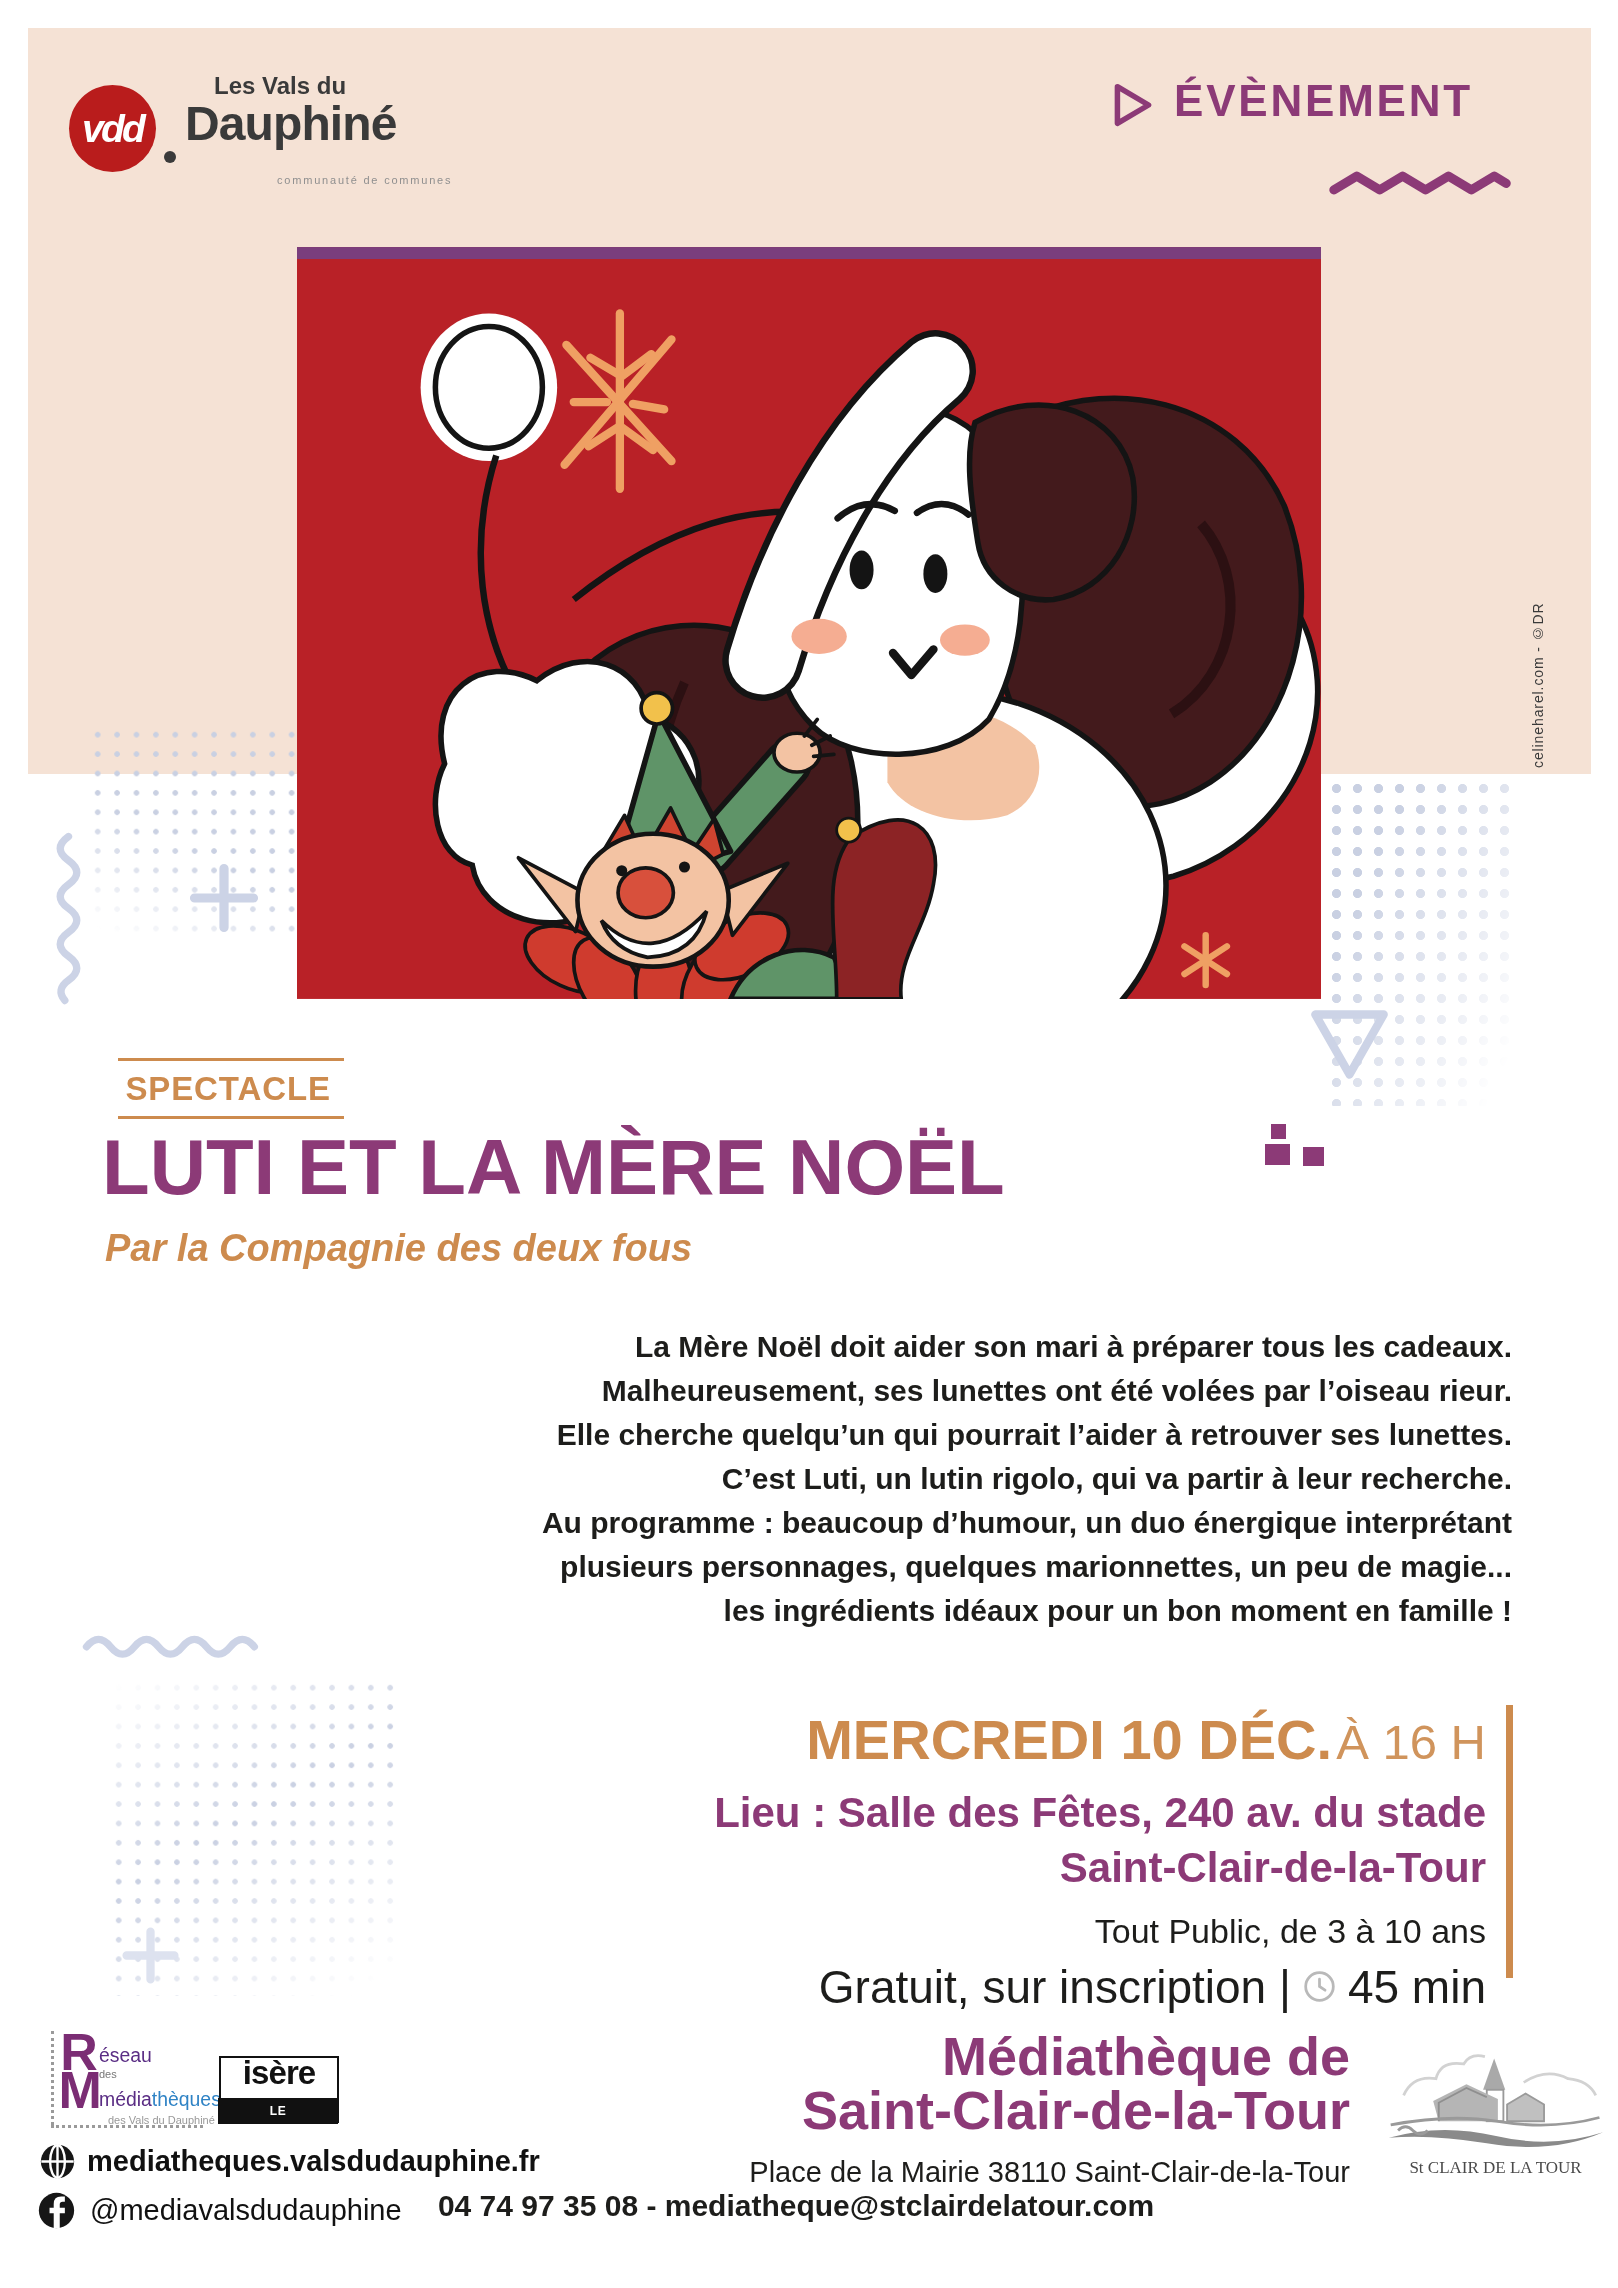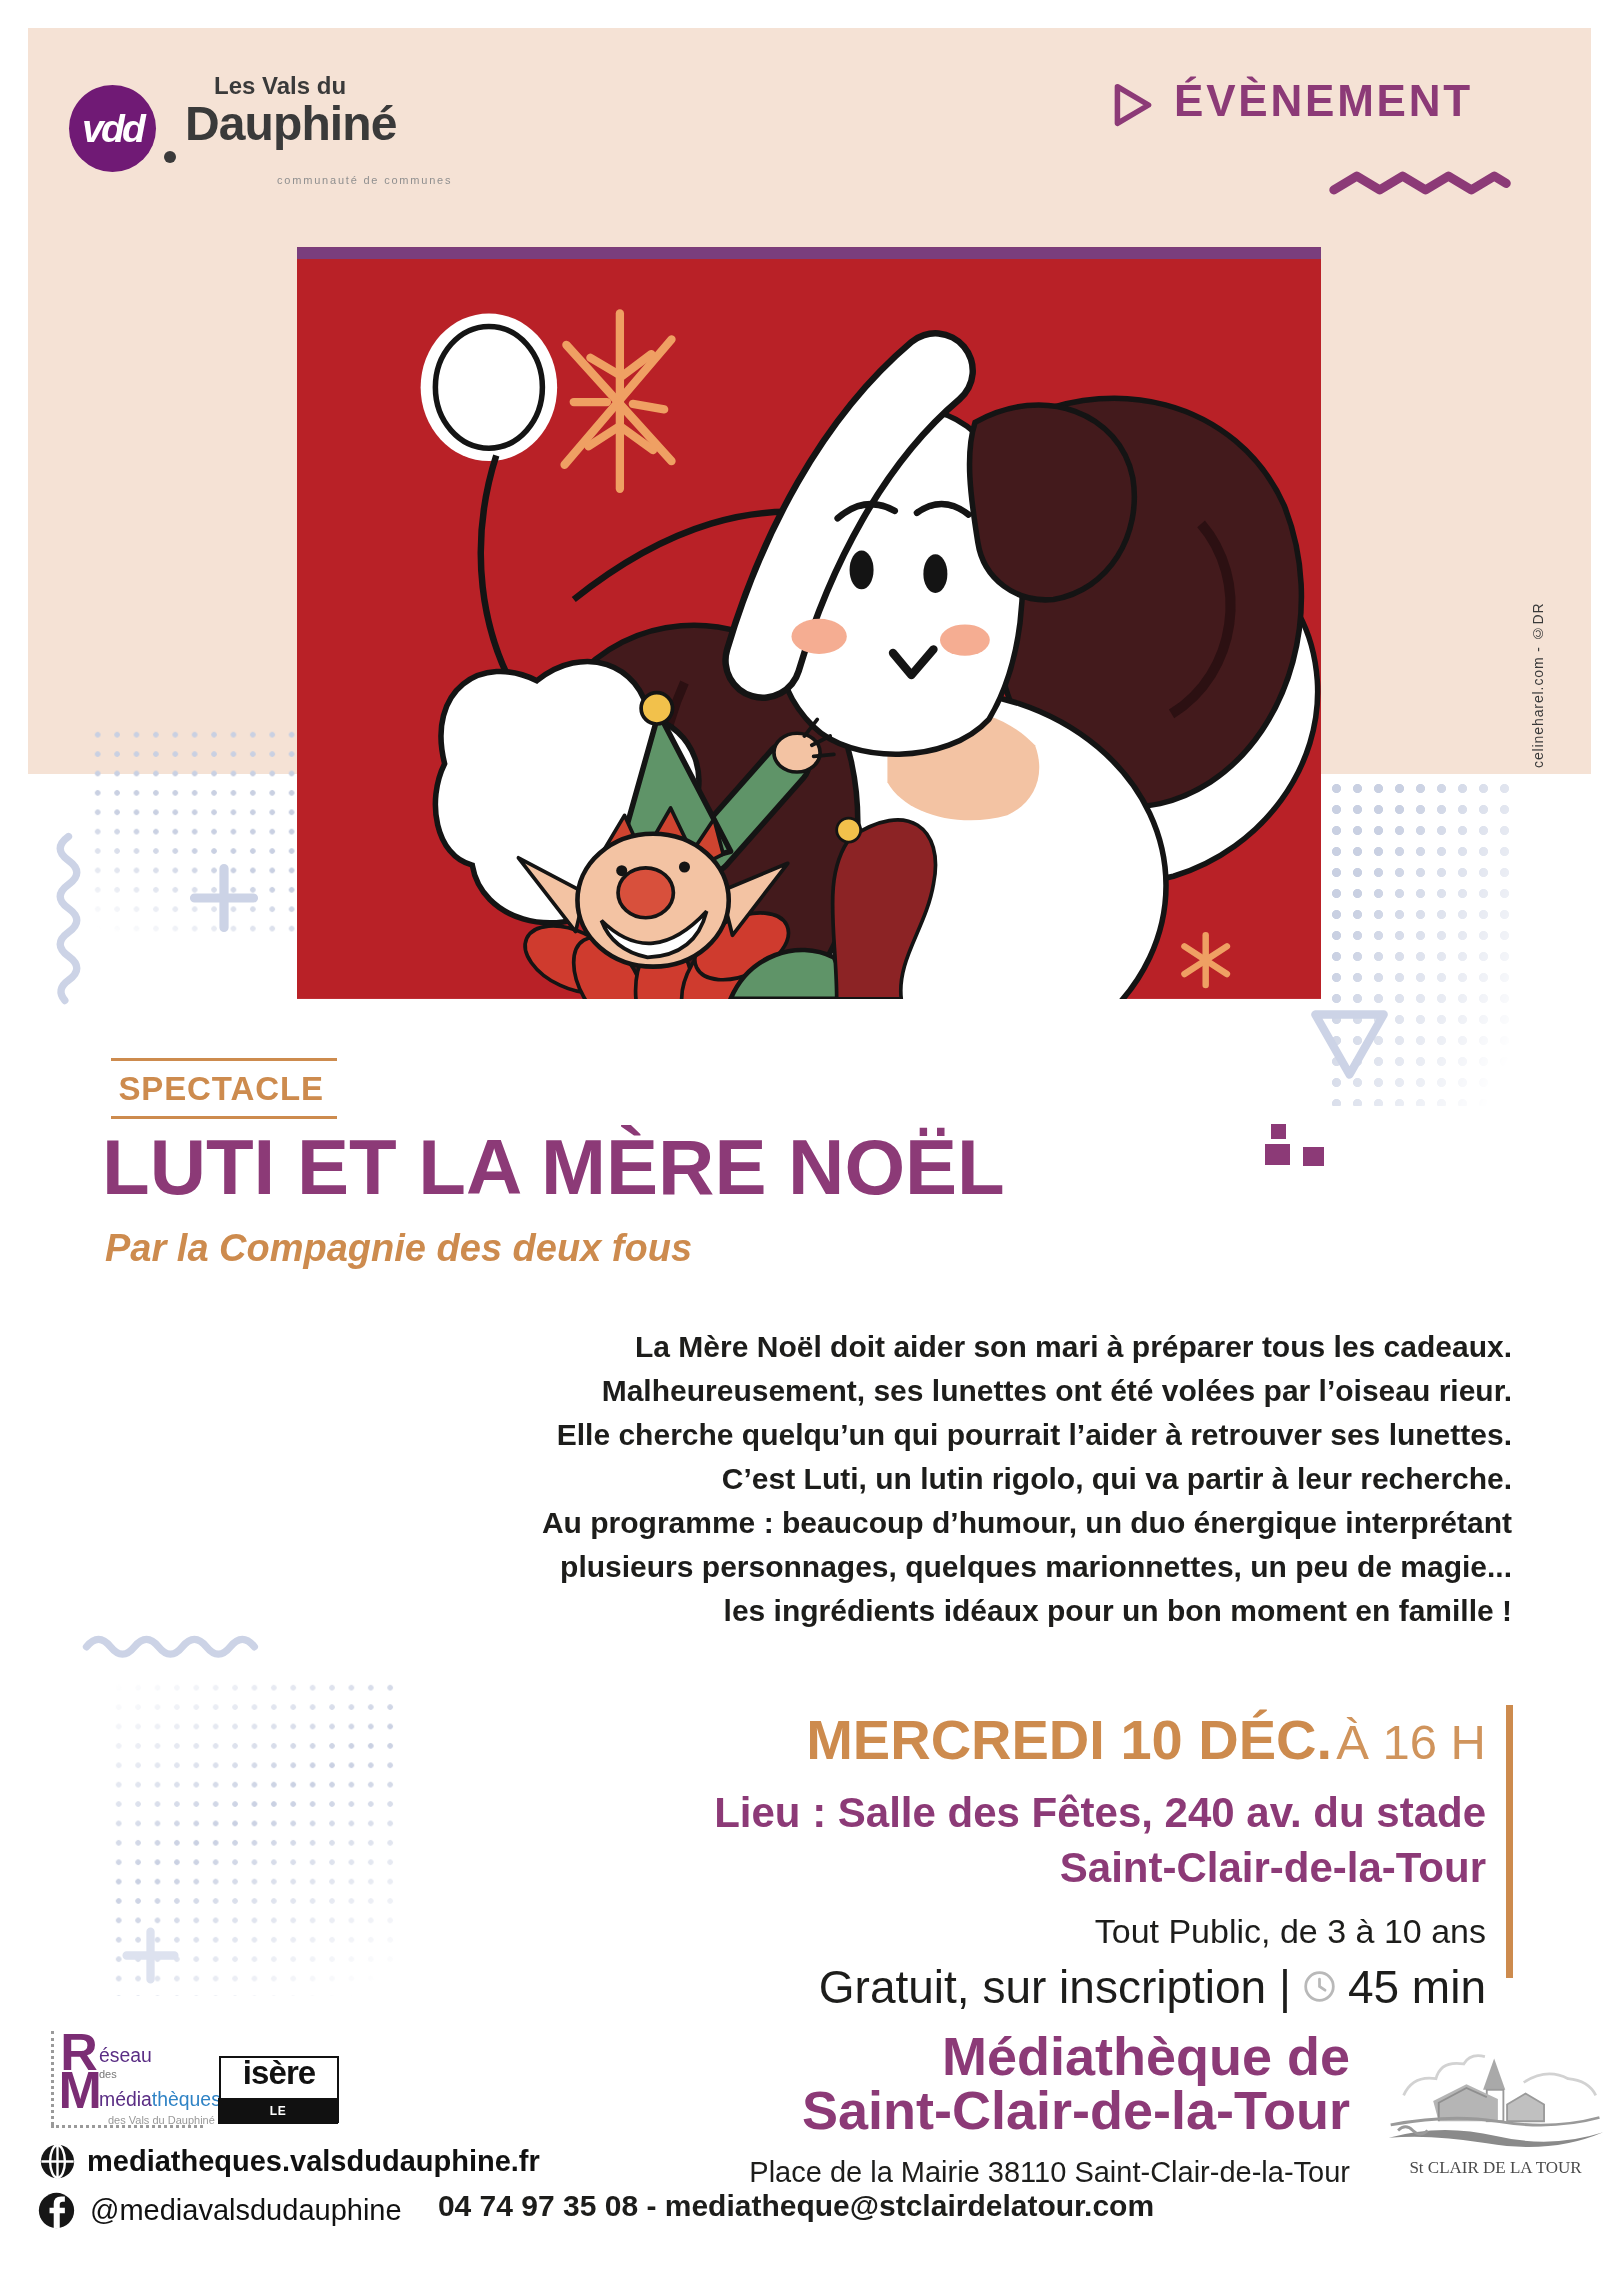--- a/index.html
+++ b/index.html
@@ -2,21 +2,21 @@
 <html style="font-size:14.8px"><head>
 <meta charset="utf-8">
 <style>
   html,body{margin:0;padding:0;background:#ffffff;}
   .page{position:relative;width:1619px;height:2289px;background:#ffffff;overflow:hidden;
         font-family:"Liberation Sans", sans-serif;color:#1d1d1b;}
   .abs{position:absolute;}
 
   
   .peach{left:28px;top:28px;width:1563px;height:746px;background:#f5e2d5;}
-  .vdd-circle{left:69px;top:85px;width:87px;height:87px;border-radius:50%;background:#701a75;
+  .vdd-circle{left:69px;top:85px;width:87px;height:87px;border-radius:50%;background:#b91c1c;
       display:flex;align-items:center;justify-content:center;color:#fff;font-size:39px;font-weight:bold;
       font-style:italic;letter-spacing:-2.8px;}
   .vdd-dot{left:164px;top:151px;width:12px;height:12px;border-radius:50%;background:#3a3a3a;}
   .logo-top{left:214px;top:72px;font-size:24px;color:#3a3a3a;font-weight:bold;}
   .logo-name{left:185px;top:96px;font-size:48px;color:#3a3a3a;font-weight:bold;letter-spacing:-0.9px;}
   .logo-tag{left:277px;top:155px;font-size:11px;color:#8f8f8f;letter-spacing:1.8px;margin-top:19px;}
   .event-label{left:1174px;top:76px;font-size:44px;font-weight:bold;color:#8c3a77;letter-spacing:2.8px;}
   .evt-triangle{left:1111px;top:81px;}
   .evt-zigzag{left:1326px;top:166px;}
 
@@ -33,21 +33,21 @@
       -webkit-mask-image:linear-gradient(150deg,transparent 2%,#000 45%,transparent 95%);mask-image:linear-gradient(150deg,transparent 2%,#000 45%,transparent 95%);}
   .dots-r{left:1326px;top:778px;width:189px;height:328px;
       background-image:radial-gradient(circle,#c9d0e2 4.2px,rgba(0,0,0,0) 5px);background-size:21px 21px;
       -webkit-mask-image:linear-gradient(115deg,#000 25%,transparent 92%);mask-image:linear-gradient(115deg,#000 25%,transparent 92%);}
   .px{background:#8c3a77;}
   .px1{left:1271px;top:1124px;width:14.8px;height:14.8px;}
   .px2{left:1265px;top:1144px;width:25px;height:21px;}
   .px3{left:1303px;top:1147px;width:21px;height:19.4px;}
 
   
-  .category{left:111px;top:1058px;border-top:3.7px solid #cd8b4e;border-bottom:3.7px solid #cd8b4e;
+  .category{left:118px;top:1058px;border-top:3.7px solid #cd8b4e;border-bottom:3.7px solid #cd8b4e;
       padding:9.2px 13px 8.3px 7.4px;font-size:33px;font-weight:bold;color:#cd8b4e;letter-spacing:0.9px;}
   .title{left:102px;top:1122px;font-size:78px;font-weight:bold;color:#8c3a77;letter-spacing:0;}
   .company{left:105px;top:1227px;font-size:38px;font-weight:bold;font-style:italic;color:#cd8b4e;}
   .desc{left:388px;top:1325px;width:1124px;text-align:right;font-size:30px;font-weight:bold;
       line-height:44px;color:#1d1d1b;}
 
   
   .details{right:133px;top:1707px;width:1015px;text-align:right;}
   .d-date{font-size:56px;font-weight:bold;color:#cd8b4e;}
   .d-time{font-size:49px;font-weight:normal;color:#d0945c;}

